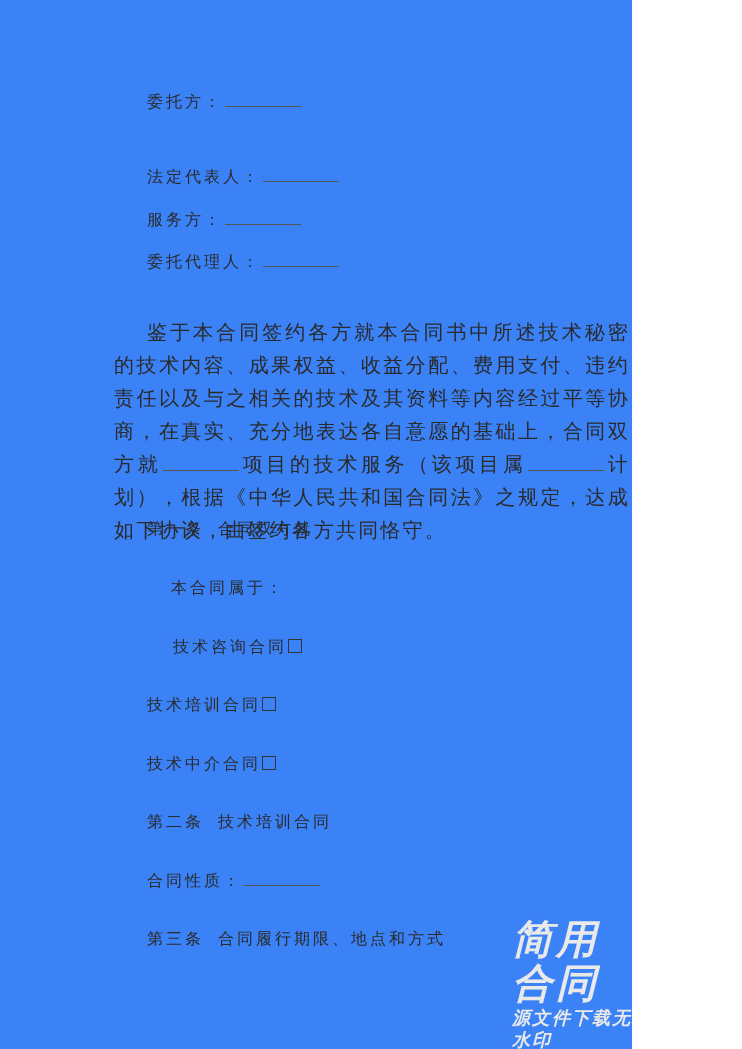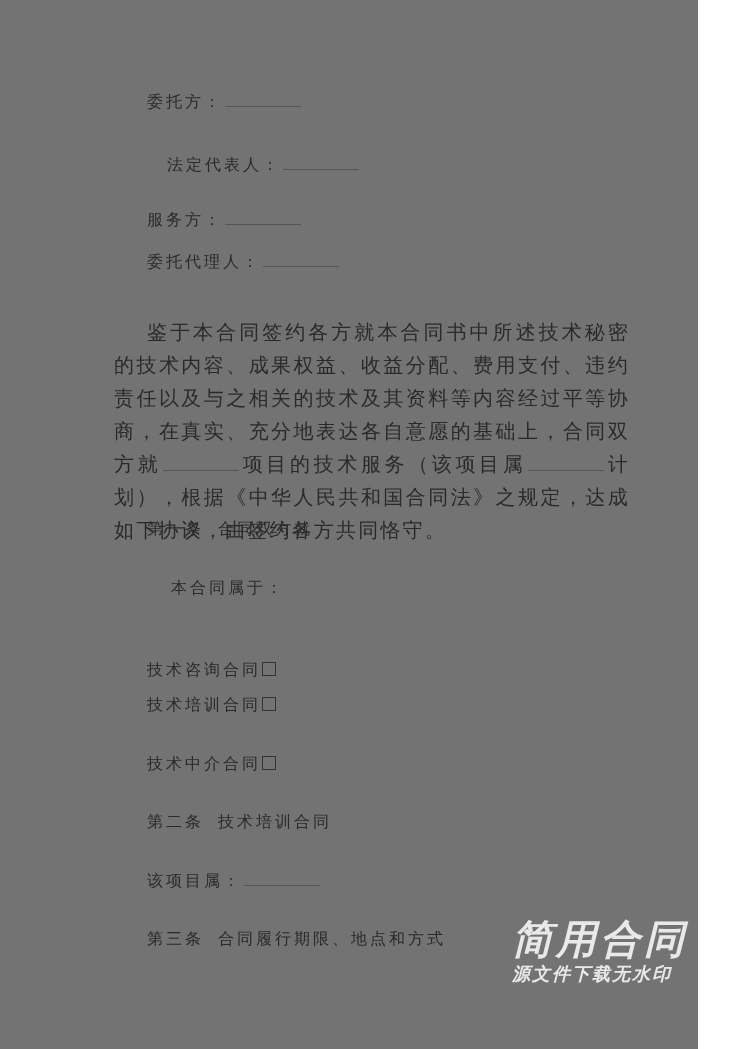--- a/index.html
+++ b/index.html
@@ -1,18 +1,18 @@
 <!DOCTYPE html>
 <html><head>
 <meta charset="utf-8">
 <style>
   html, body { margin: 0; padding: 0; background: #ffffff; }
   body { width: 742px; height: 1049px; position: relative; overflow: hidden;
          font-family: "DejaVu Serif", "Liberation Serif", serif; color: #2a2a2a; }
-  .page { position: absolute; left: 0; top: 0; width: 698px; height: 1049px; background: #737373; }
+  .page { position: absolute; left: 0; top: 0; width: 632px; height: 1049px; background: #3b82f6; }
   .line { position: absolute; left: 147px; font-size: 16px; letter-spacing: 3px; white-space: nowrap; line-height: 20px; }
   .blank { display: inline-block; width: 76px; border-bottom: 1px solid #555; height: 14px; vertical-align: baseline; margin-left: 2px; }
   .para { position: absolute; left: 114px; width: 516px; font-size: 20px; line-height: 33px; letter-spacing: 2.2px;
           text-indent: 33px; text-align: justify; color: #2a2a2a; }
   .para .blank { width: 76px; margin: 0 2px; height: 16px; }
   .box { display: inline-block; width: 12px; height: 12px; border: 1.3px solid #333; vertical-align: -1px; margin-left: 1px; }
   .gap { display: inline-block; width: 14px; }
   .wm { position: absolute; left: 512px; top: 917px; color: #e9e9e9; font-family: "DejaVu Sans", sans-serif;
         font-weight: bold; font-style: italic; }
   .wm .t1 { font-size: 40px; letter-spacing: 4px; line-height: 44px; display: block; }
@@ -20,21 +20,21 @@
 </style>
 </head>
 <body>
 
 <div class="page">
 
   <div class="line" style="top:92px;">
     <span>委托方：</span><span class="blank"></span>
   </div>
 
-  <div class="line" style="top:155px;margin-left:20px;">
+  <div class="line" style="top:167px;">
     <span>法定代表人：</span><span class="blank"></span>
   </div>
 
   <div class="line" style="top:210px;">
     <span>服务方：</span><span class="blank"></span>
   </div>
 
   <div class="line" style="top:252px;text-align:center;">
     <span>委托代理人：</span><span class="blank"></span>
   </div>
@@ -42,38 +42,38 @@
   <div class="para" style="top:316px;">
     <span>鉴于本合同签约各方就本合同书中所述技术秘密的技术内容、成果权益、收益分配、费用支付、违约责任以及与之相关的技术及其资料等内容经过平等协商，在真实、充分地表达各自意愿的基础上，合同双方就</span><span class="blank"></span><span>项目的技术服务（该项目属</span><span class="blank"></span><span>计划），根据《中华人民共和国合同法》之规定，达成如下协议，由签约各方共同恪守。</span>
   </div>
 
   <div class="line" style="top:519px;">
     <span>第一条</span><span class="gap"></span><span>合同双方就</span>
   </div>
 
   <div class="line" style="top:578px;margin-left:24px;">本合同属于：</div>
 
-  <div class="line" style="top:660px;">
+  <div class="line" style="top:637px;margin-left:26px;">
     <span>技术咨询合同</span><span class="box"></span>
   </div>
 
   <div class="line" style="top:695px;">
     <span>技术培训合同</span><span class="box"></span>
   </div>
 
   <div class="line" style="top:754px;text-align:right;">
     <span>技术中介合同</span><span class="box"></span>
   </div>
 
   <div class="line" style="top:812px;">
     <span>第二条</span><span class="gap"></span><span>技术培训合同</span>
   </div>
 
   <div class="line" style="top:871px;">
-    <span>该项目属：</span><span class="blank"></span>
+    <span>合同性质：</span><span class="blank"></span>
   </div>
 
   <div class="line" style="top:929px;">
     <span>第三条</span><span class="gap"></span><span>合同履行期限、地点和方式</span>
   </div>
 
   <div class="wm">
     <span class="t1">简用合同</span>
     <span class="t2">源文件下载无水印</span>
   </div>

